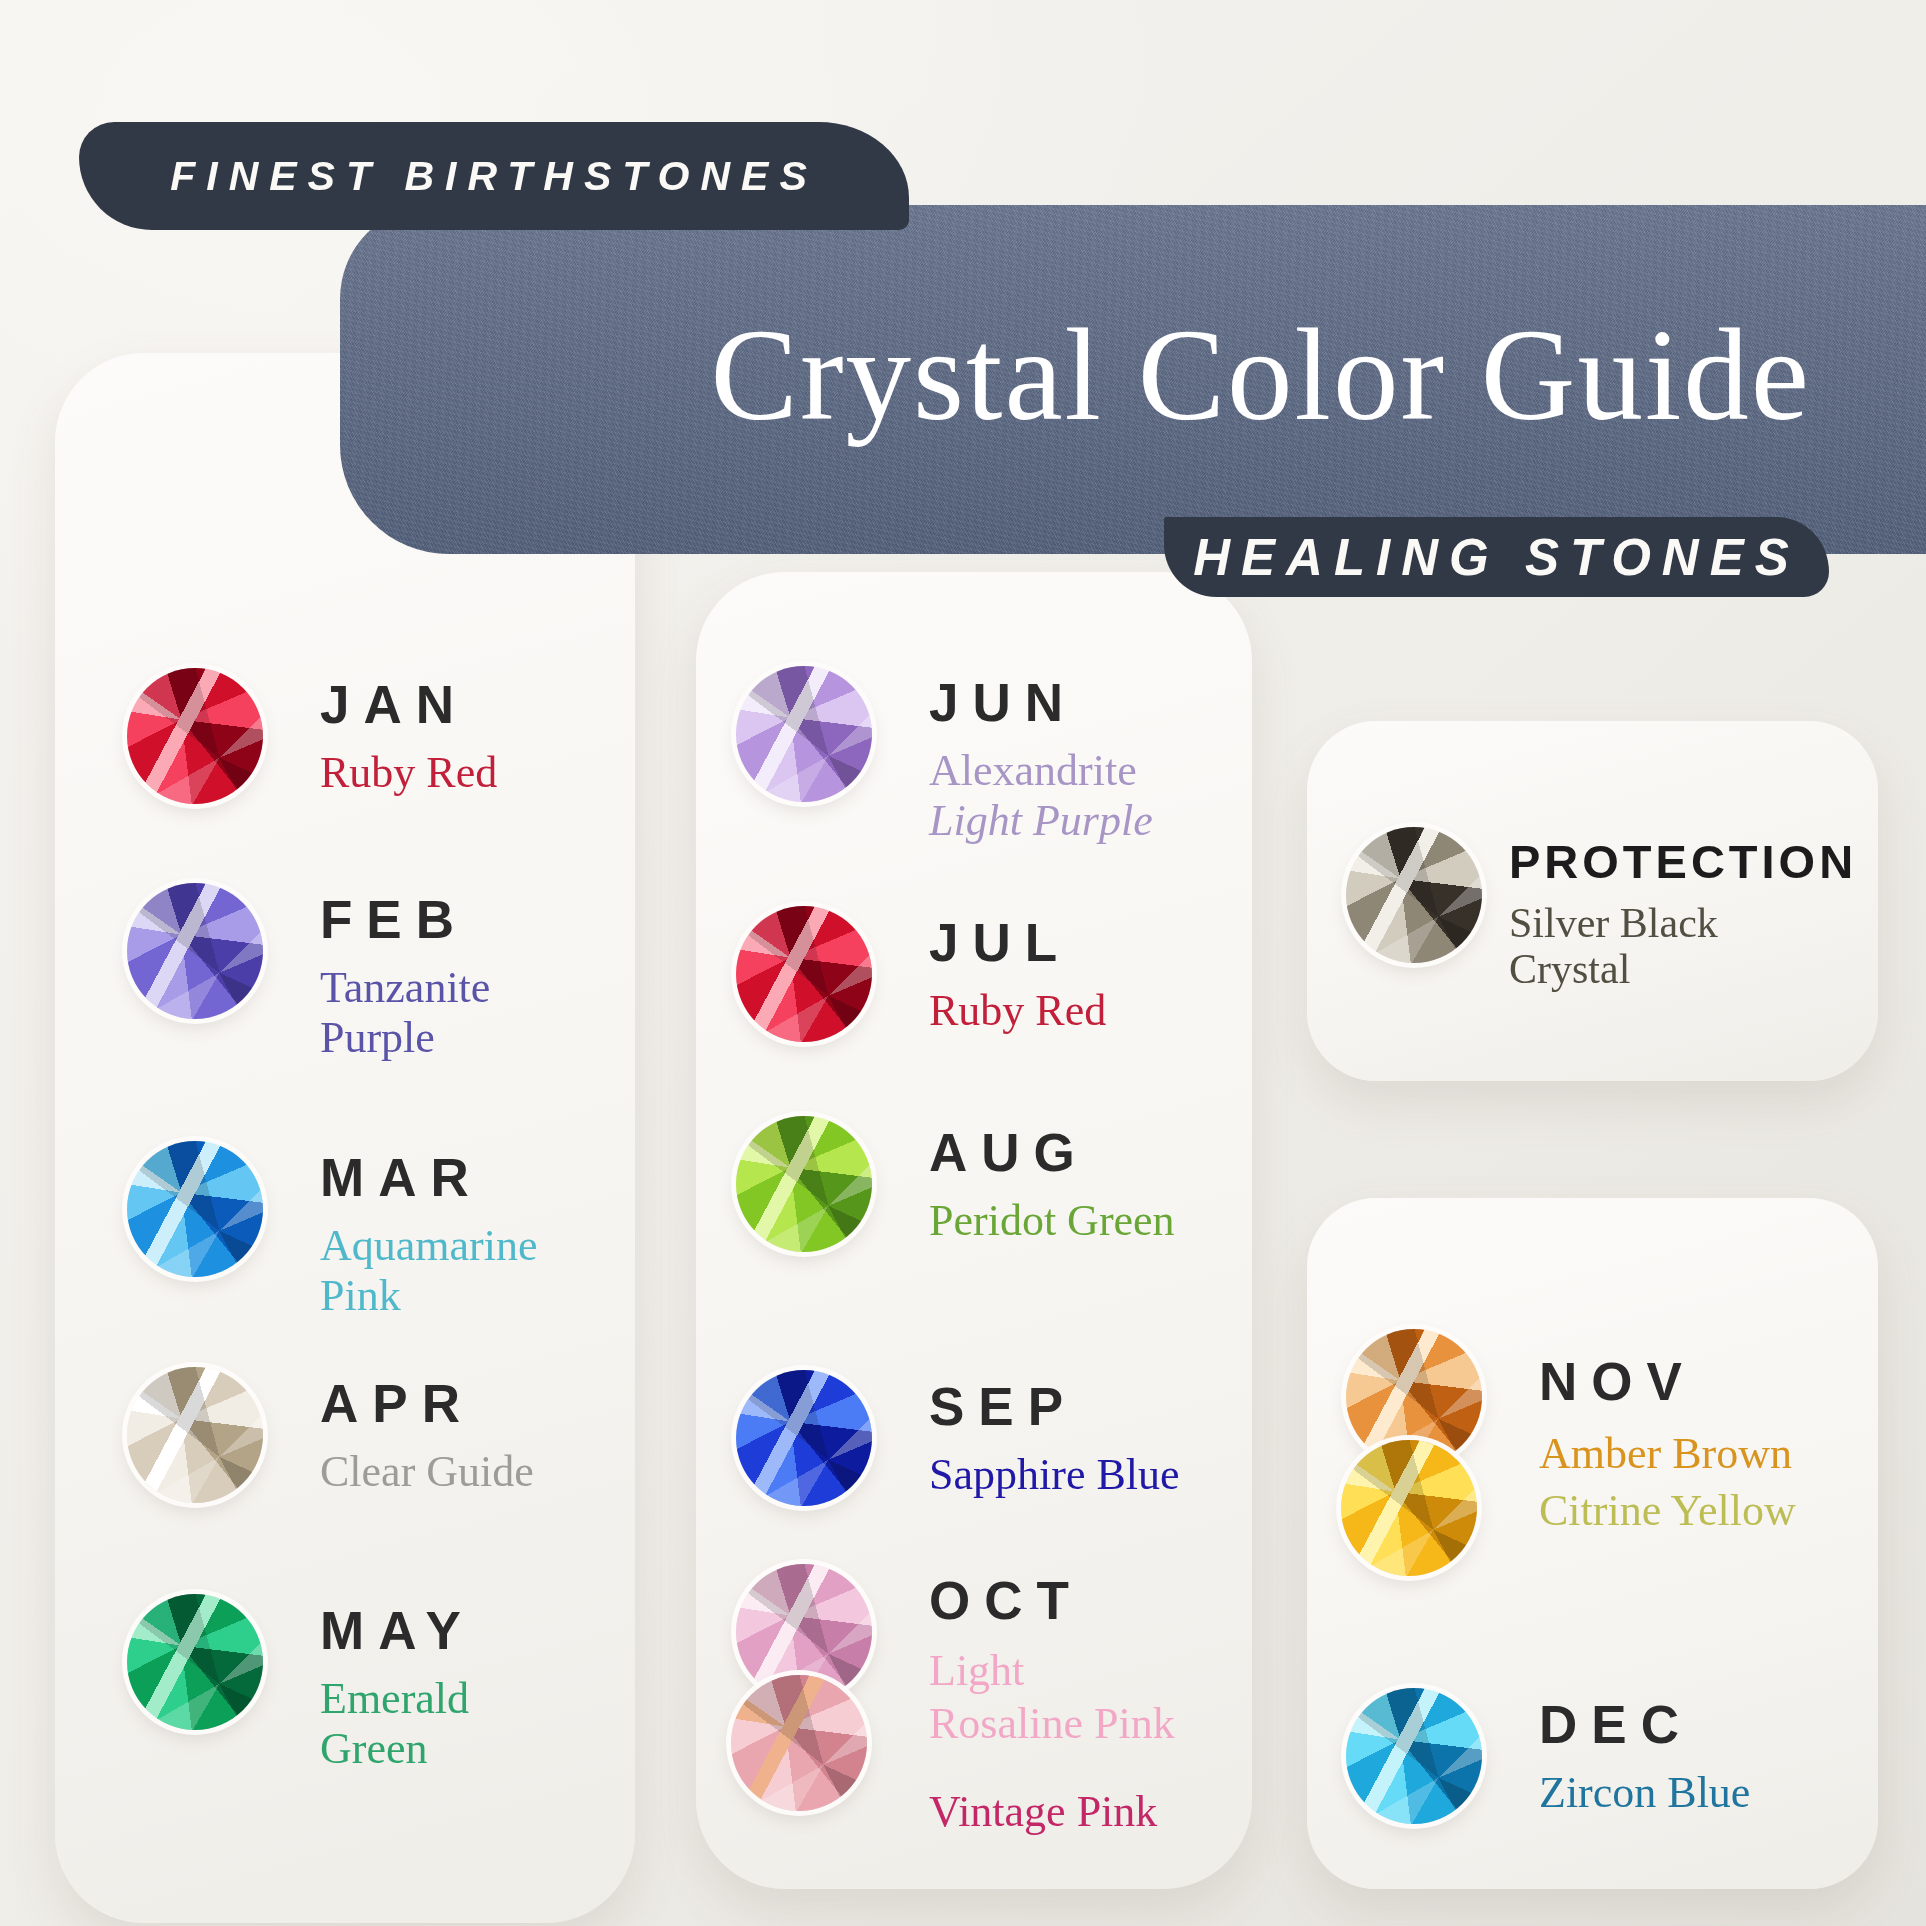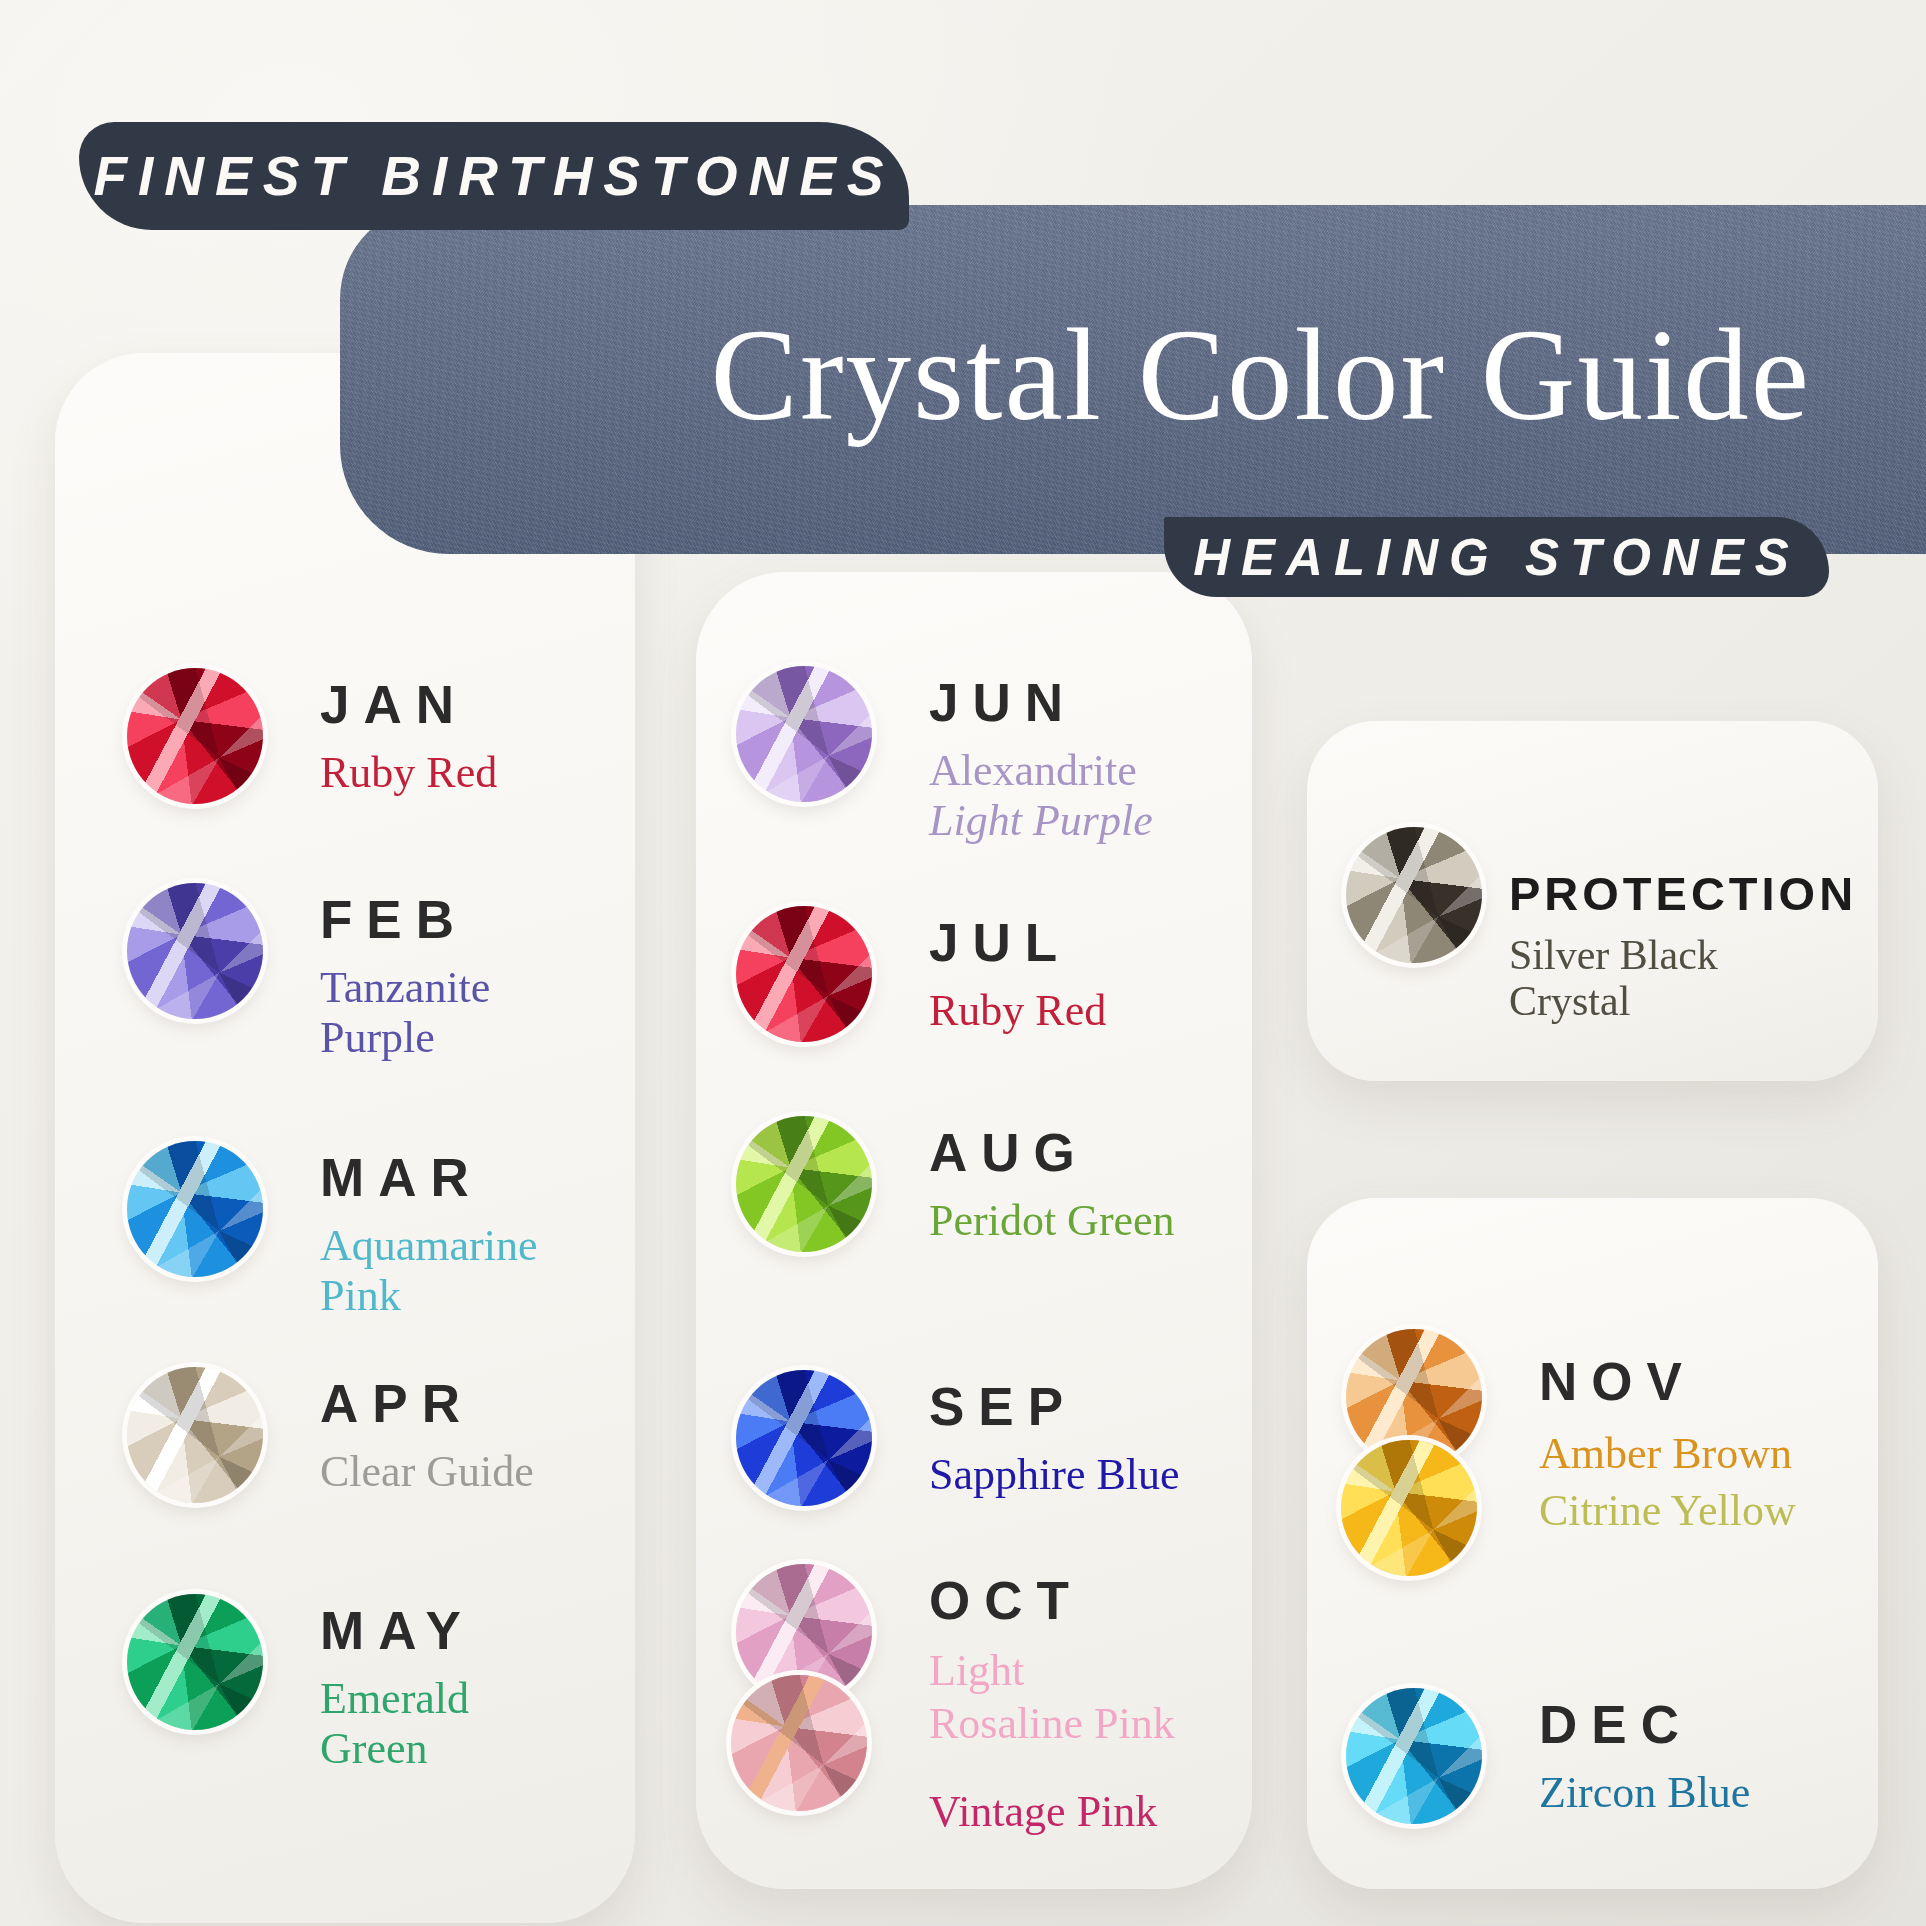--- a/index.html
+++ b/index.html
@@ -24,21 +24,21 @@
     background-color:var(--banner_base,#5f6b85);
     background-image:
       repeating-linear-gradient(63deg, rgba(255,255,255,.08) 0 1px, rgba(255,255,255,0) 1px 3px),
       repeating-linear-gradient(-48deg, rgba(21,30,52,.12) 0 1px, rgba(21,30,52,0) 1px 2px),
       repeating-linear-gradient(12deg, rgba(255,255,255,.05) 0 2px, rgba(255,255,255,0) 2px 5px),
       linear-gradient(180deg,var(--banner_light,#6b7790),var(--banner_dark,#53607a));}
   .title{position:absolute;left:356px;top:293px;width:1455px;z-index:3;text-align:right;
     color:#ffffff;font:400 131px/1.25 "Liberation Serif",serif;letter-spacing:2px;}
   .badge{position:absolute;z-index:4;display:flex;align-items:center;justify-content:center;
     background:var(--navy,#323946);color:#faf9f6;font-style:italic;font-weight:700;
-    font-size:55px;letter-spacing:11px;white-space:nowrap;}
+    font-size:41px;letter-spacing:11px;white-space:nowrap;}
   .badge.finest{left:79px;top:122px;width:830px;height:108px;
     border-radius:50px 129px 14px 104px / 50px 108px 14px 104px;}
   .badge.healing{left:1164px;top:517px;width:665px;height:80px;font-size:51px;
     border-radius:4px 94px 45px 94px / 4px 99px 45px 94px;}
 
   
   .row{position:absolute;z-index:5;}
   .gem{position:absolute;left:0;top:0;width:136px;height:136px;border-radius:50%;
     box-shadow:0 0 0 5px rgba(253,252,250,.97), 0 8px 18px rgba(100,90,80,.16);
     background:
@@ -57,21 +57,21 @@
   .gem.g2{top:111px;left:-5px;z-index:2;}
   .info{position:absolute;left:193px;top:8px;white-space:nowrap;}
   .row.protection .info{left:163px;}
   .row.nov .info{top:24px;}
   .month{font:700 53px/58px "Liberation Sans",sans-serif;letter-spacing:14px;
     color:var(--month_ink,#2b2b2b);margin-bottom:14px;}
   .cname div{font:400 44px/50px "Liberation Serif",serif;}
   .cname.tall div{line-height:53px;}
   .cname.wide div{line-height:57px;}
   .plabel{font:700 47px/53px "Liberation Sans",sans-serif;letter-spacing:4px;
-    color:#1c1c1c;margin-bottom:12px;margin-top:32px;}
+    color:#1c1c1c;margin-bottom:12px;}
   .pname div{font:400 42px/46px "Liberation Serif",serif;}
 </style>
 </head>
 <body>
 
 <div class="canvas">
 
   <div class="panel left"></div>
   <div class="panel middle"></div>
   <div class="panel protection-panel"></div>

